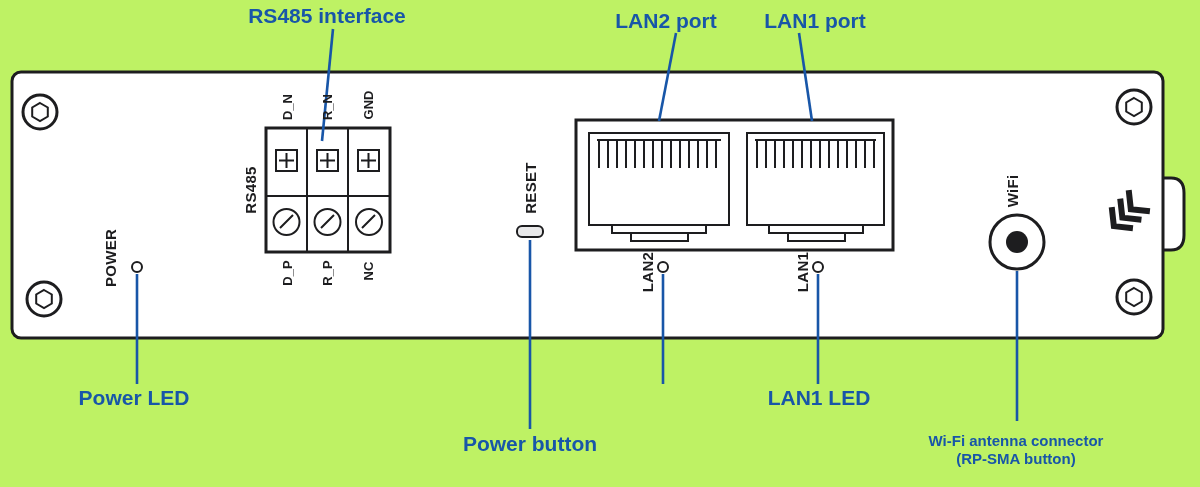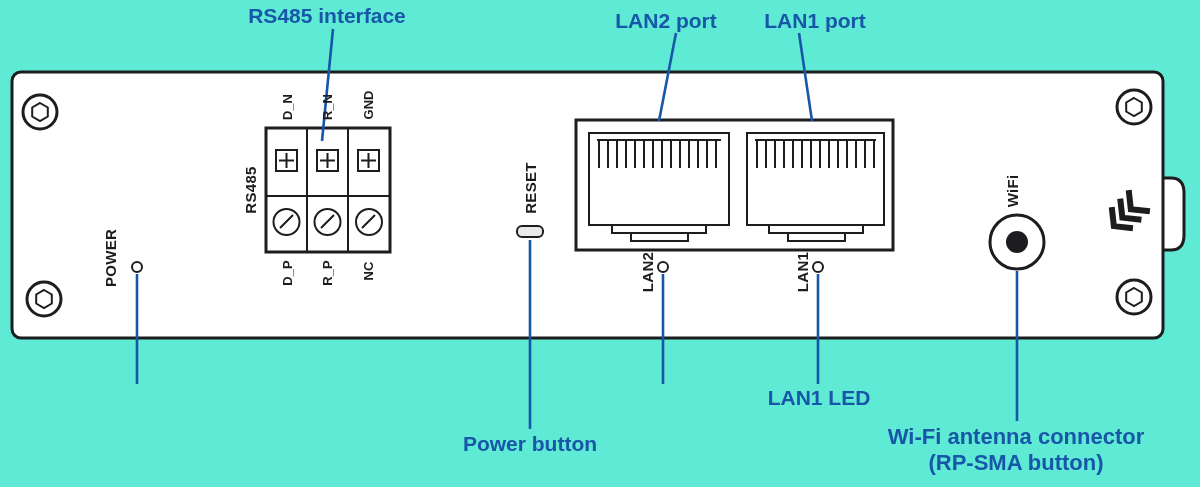--- a/index.html
+++ b/index.html
@@ -1,30 +1,30 @@
 <!DOCTYPE html>
 <html style="--callout_text: #1856a8; --panel_ink: #1d1d1f;"><head>
 <meta charset="utf-8">
 <style>
   html,body{margin:0;padding:0;background:#fff;}
   body{font-family:"Liberation Sans",sans-serif;}
-  .stage{position:relative;width:1200px;height:487px;background:#5eead4;overflow:hidden;}
+  .stage{position:relative;width:1200px;height:487px;background:#bef264;overflow:hidden;}
   .art{position:absolute;left:0;top:0;}
   .art *{stroke:var(--panel_ink,#1d1d1f);fill:none;stroke-width:2.4;stroke-linecap:butt;stroke-linejoin:miter;}
   .art .thick{stroke-width:3;}
   .art .thin{stroke-width:2;}
   .art .fillwhite{fill:#fff;}
   .art .fillgray{fill:#e9e9ea;}
   .art .filldark{fill:var(--panel_ink,#1d1d1f);stroke:none;}
   .art .blue-line{stroke:var(--callout_text,#1856a8);stroke-width:2.6;}
   .art .logo{stroke-width:6;}
   .callout{position:absolute;transform:translate(-50%,-50%);color:var(--callout_text,#1856a8);
            font-size:21px;font-weight:700;white-space:nowrap;}
   .callout-block{position:absolute;transform:translate(-50%,-50%);text-align:center;
-           color:var(--callout_text,#1856a8);font-size:22px;font-weight:700;line-height:1.2;white-space:nowrap;}
+           color:var(--callout_text,#1856a8);font-size:15px;font-weight:700;line-height:1.2;white-space:nowrap;}
   .vtext{position:absolute;transform:translate(-50%,-50%) rotate(-90deg);
            color:var(--panel_ink,#1d1d1f);font-weight:700;font-size:15px;white-space:nowrap;letter-spacing:.3px;}
   .pin{font-size:13px;letter-spacing:0;}
 </style>
 </head>
 <body>
 
 <div class="stage">
 
   <svg class="art" width="1200" height="487" viewBox="0 0 1200 487">
@@ -101,20 +101,21 @@
     <line class="blue-line" x1="530" y1="240" x2="530" y2="429"></line>
     <line class="blue-line" x1="663" y1="274" x2="663" y2="384"></line>
     <line class="blue-line" x1="818" y1="274" x2="818" y2="384"></line>
     <line class="blue-line" x1="1017" y1="271" x2="1017" y2="421"></line>
   </svg>
 
   <div class="callout" style="left:327px;top:16px">RS485 interface</div>
   <div class="callout" style="left:666px;top:21px">LAN2 port</div>
   <div class="callout" style="left:815px;top:21px">LAN1 port</div>
 
+  <div class="callout" style="left:134px;top:398px">Power LED</div>
   <div class="callout" style="left:530px;top:444px">Power button</div>
   <div class="callout" style="left:819px;top:398px">LAN1 LED</div>
   <div class="callout-block" style="left:1016px;top:450px">
     <div>Wi-Fi antenna connector</div>
     <div>(RP-SMA button)</div>
   </div>
 
   <div class="vtext" style="left:110px;top:258px">POWER</div>
   <div class="vtext" style="left:250px;top:190px">RS485</div>
   <div class="vtext" style="left:530px;top:188px">RESET</div>

